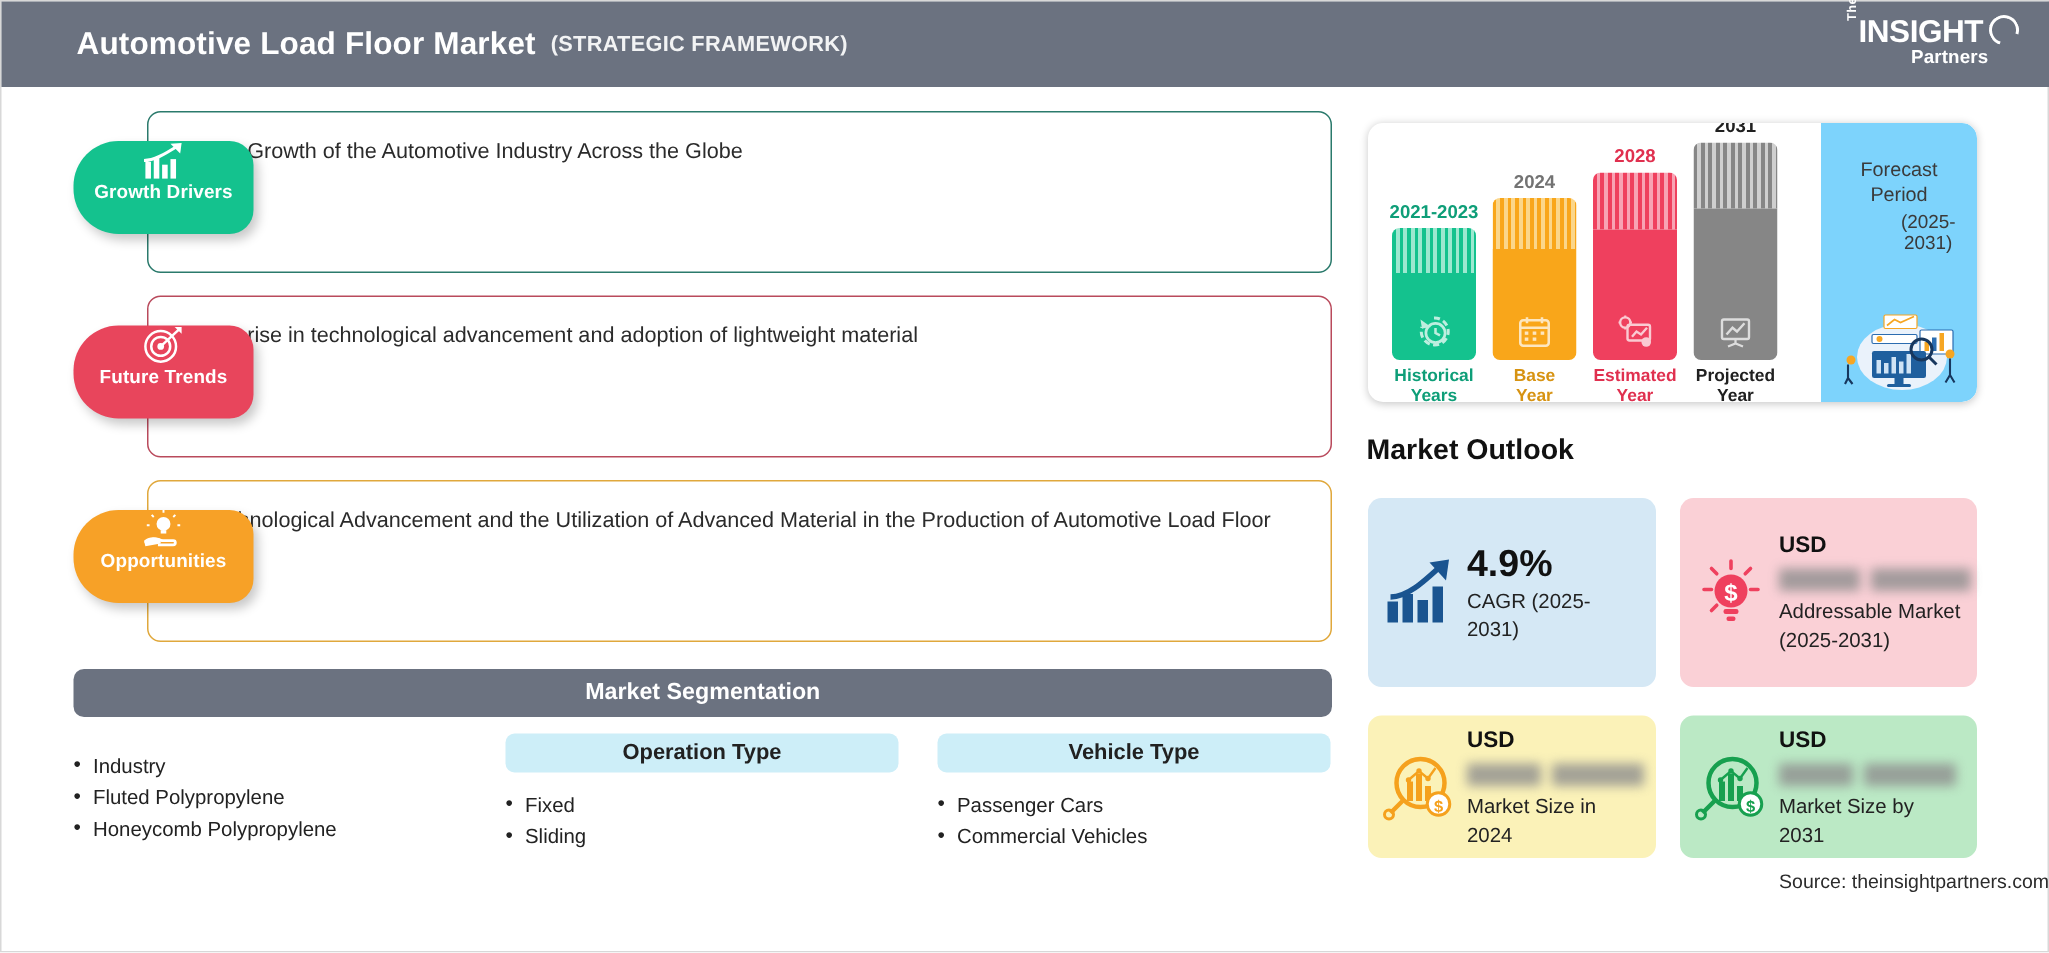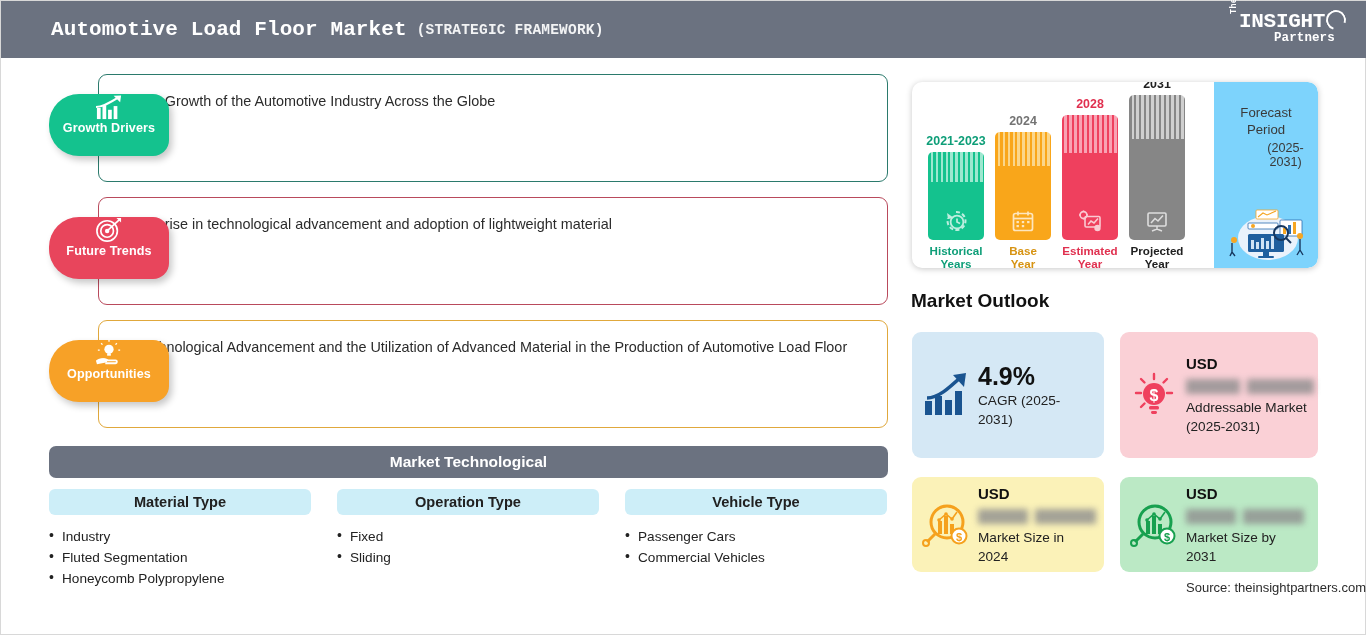--- a/index.html
+++ b/index.html
@@ -14,21 +14,21 @@
     width: 1366px; height: 635px;
     background: #fff;
     border: 1px solid #d8d8d8;
   }
 
   
   .header {
     position: absolute; left: 0; top: 0;
     width: 1366px; height: 57px;
     background: #6b7280;
-    display: flex; align-items: center; font-family: Liberation Mono, monospace;
+    display: flex; align-items: center;
   }
   .header-title {
     margin-left: 50px;
     color: #ffffff;
     font-size: 21px; font-weight: bold;
     letter-spacing: .1px;
     white-space: nowrap;
   }
   .header-sub {
     margin-left: 10px;
@@ -273,28 +273,27 @@
         <path d="M16 2 L16 0 M9 5 L7.5 3.5 M23 5 L24.5 3.5 M6 11 L4 11 M26 11 L28 11" stroke="#fff" stroke-width="1.4"></path>
         <circle cx="16" cy="10" r="5" fill="#fff"></circle>
         <rect x="14" y="14.5" width="4" height="2.4" fill="#fff"></rect>
         <path d="M3 24 C7 20 11 20 15 22 L23 22 C25 22 25 25 23 25 L12 25" stroke="#fff" stroke-width="2" fill="none"></path>
         <path d="M2 22 C6 19 10 19 14 21 L14 24 L3 26 Z" fill="#fff"></path>
       </svg>
       <span class="pill-label">Opportunities</span>
     </div>
 
     <div class="seg-header">
-      <span>Market Technological</span>
+      <span>Market Segmentation</span>
     </div>
     <div class="seg-cols">
       <div class="seg-col">
-        <div class="seg-pill">Material Type</div>
         <div class="seg-items">
           <div class="seg-item">Industry</div>
-          <div class="seg-item">Fluted Segmentation</div>
+          <div class="seg-item">Fluted Polypropylene</div>
           <div class="seg-item">Honeycomb Polypropylene</div>
         </div>
       </div>
       <div class="seg-col">
         <div class="seg-pill">Operation Type</div>
         <div class="seg-items">
           <div class="seg-item">Fixed</div>
           <div class="seg-item">Sliding</div>
         </div>
       </div>

